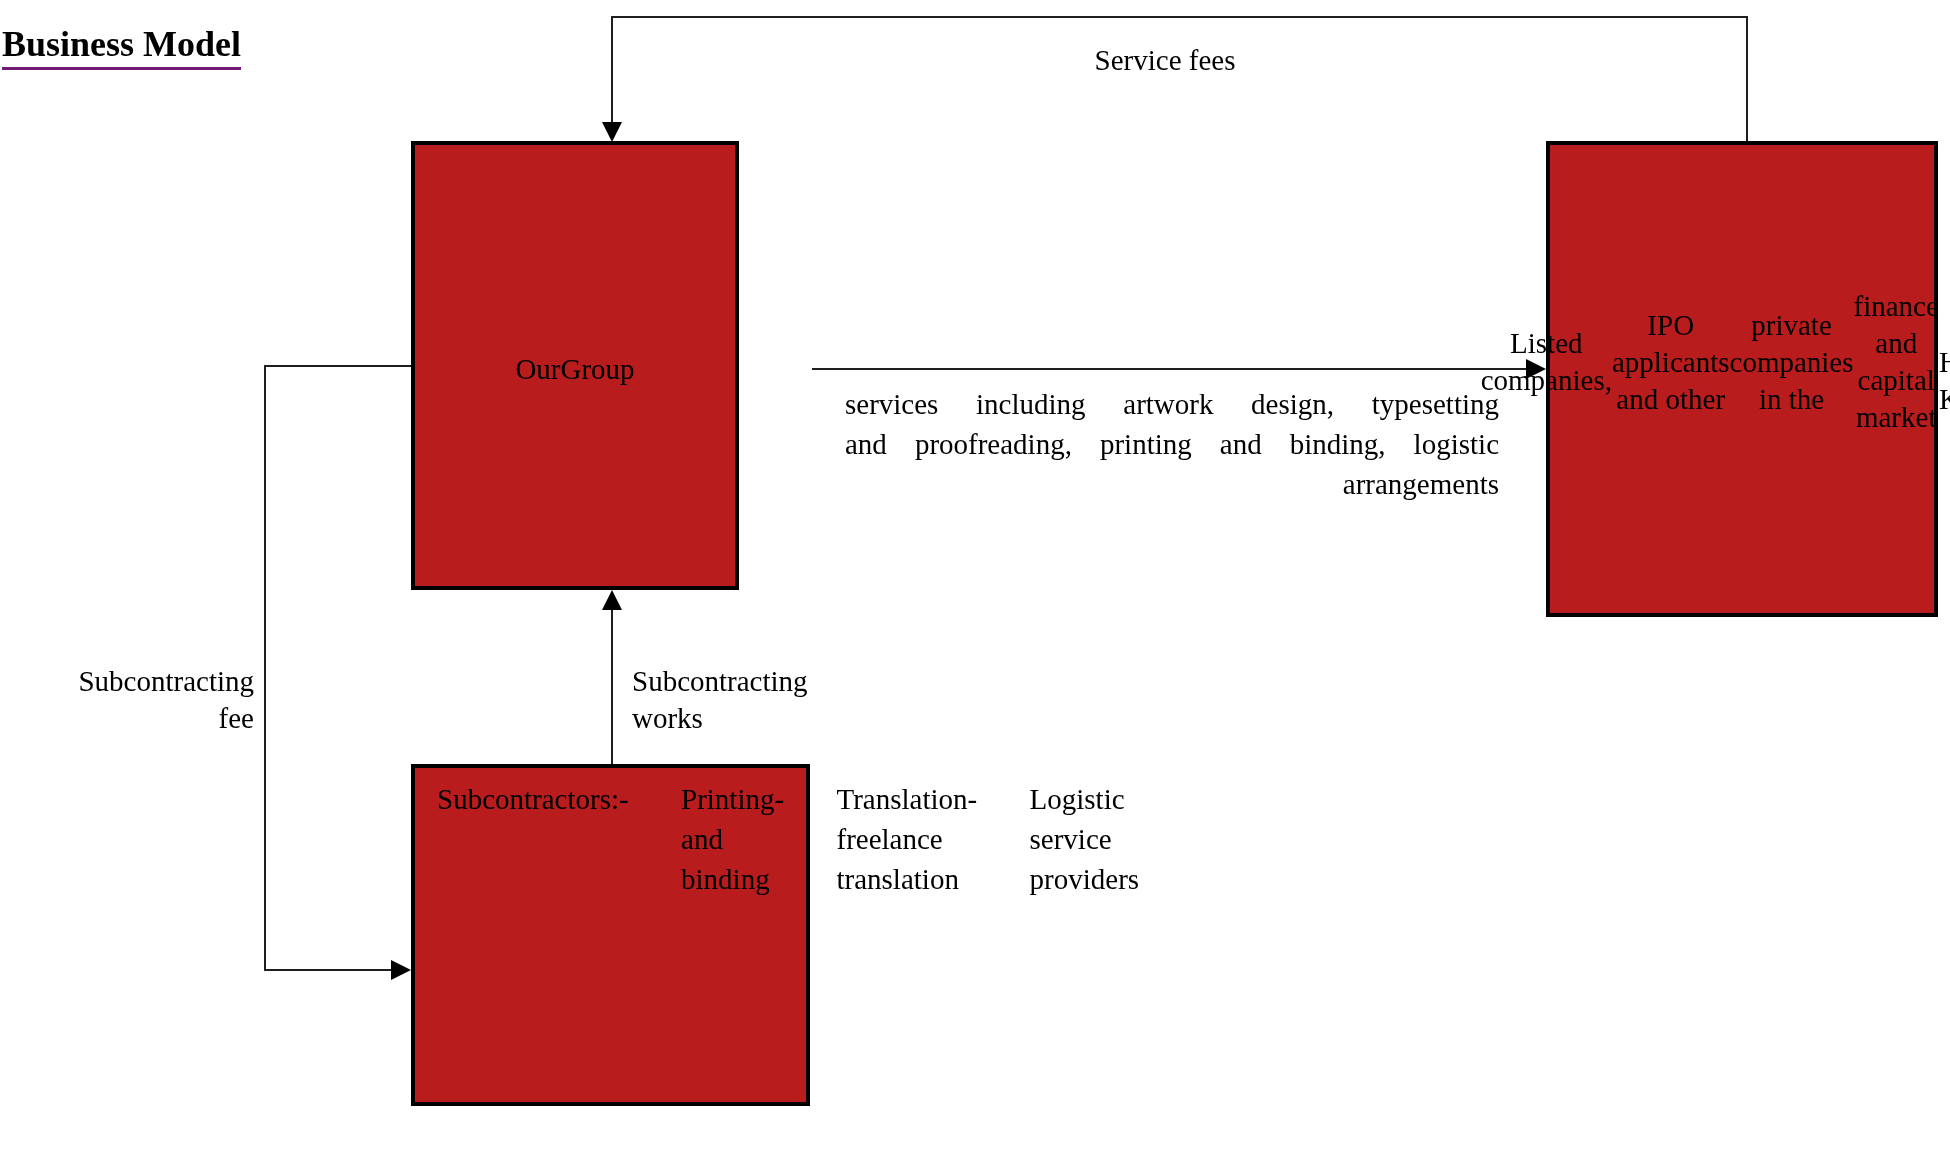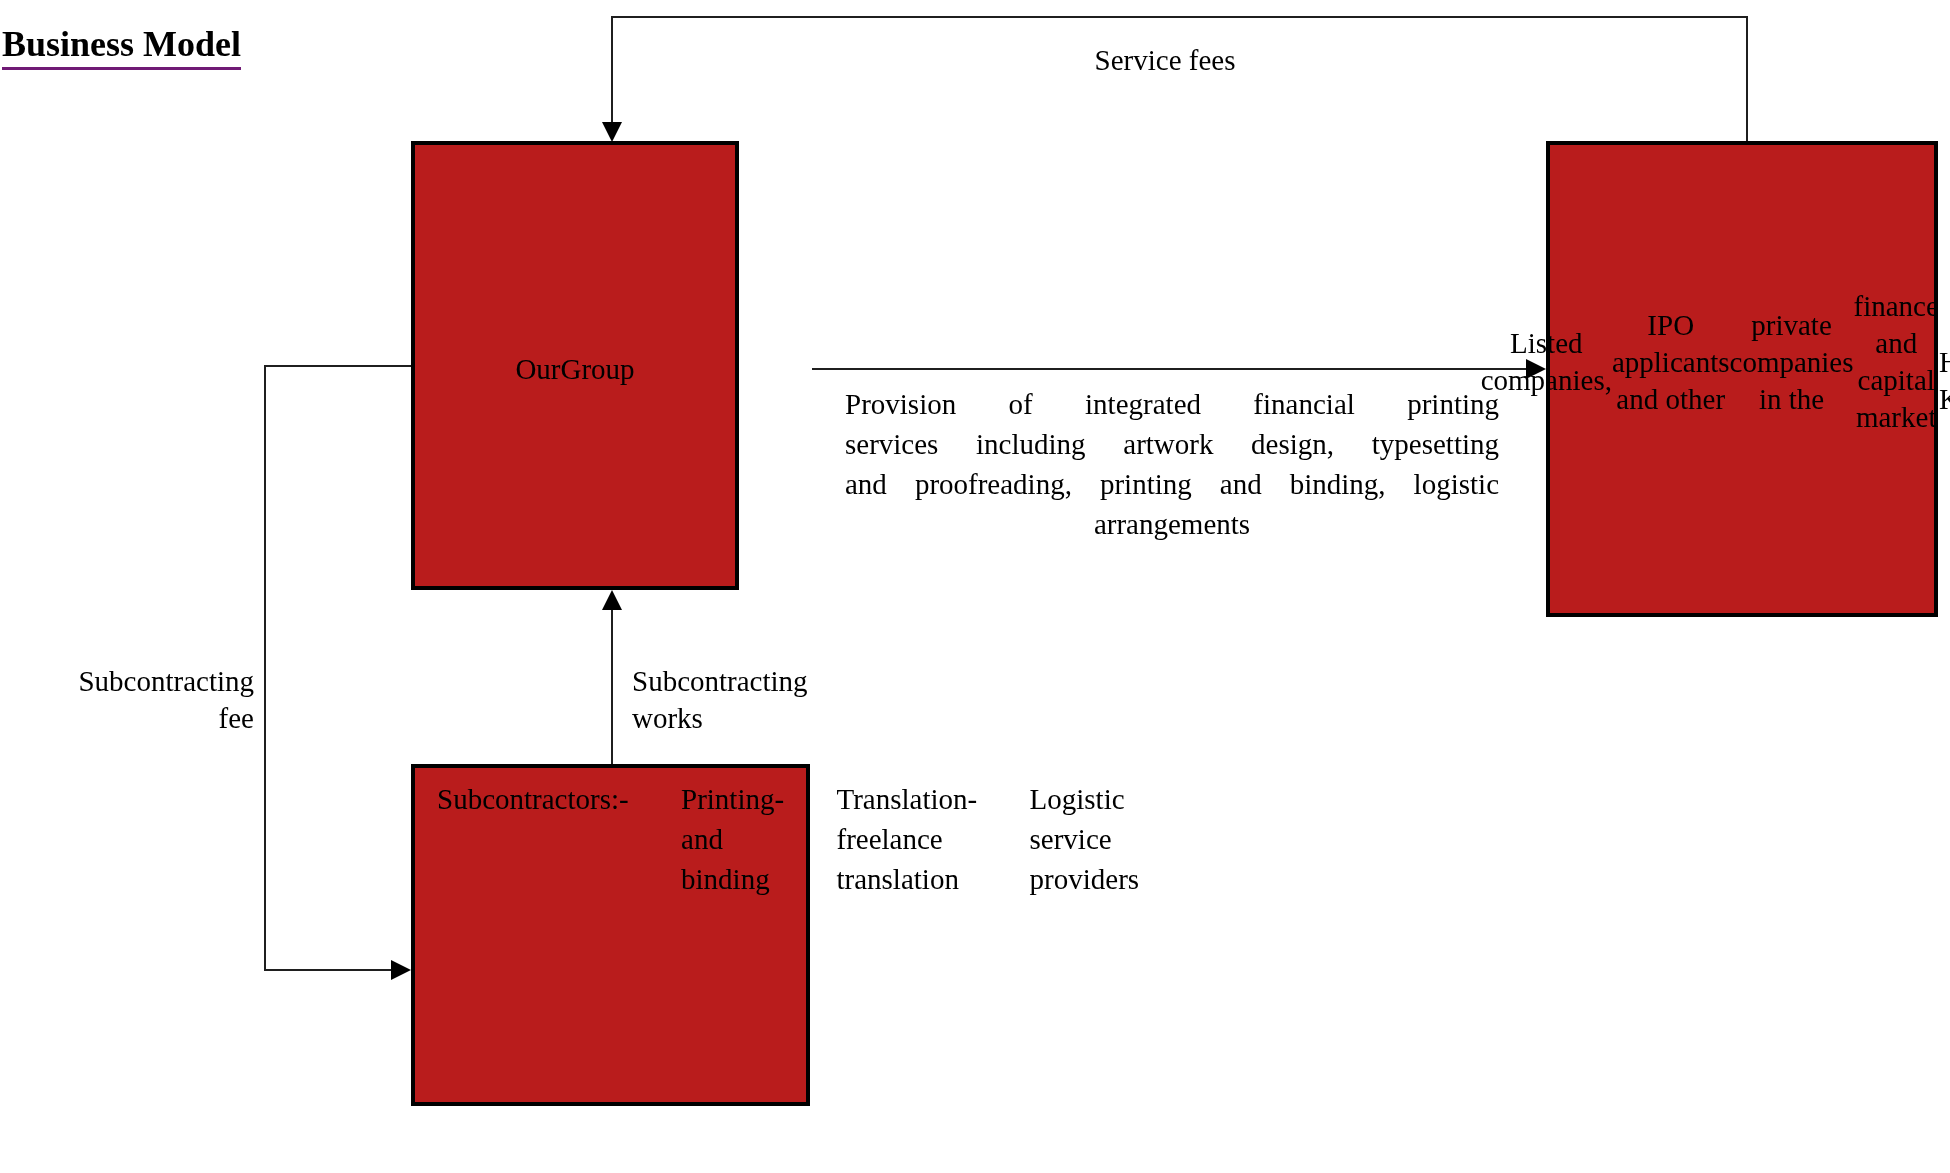--- a/index.html
+++ b/index.html
@@ -75,39 +75,38 @@
   
   .edge-label { font-size: 29px; line-height: 37px; }
   #service-fees-label { left: 1040px; top: 42px; width: 250px; text-align: center; }
   #subcontracting-fee-label { left: 28px; top: 663px; width: 226px; text-align: right; }
   #subcontracting-works-label { left: 632px; top: 663px; width: 260px; text-align: left; }
 
   
   #provision-label { left: 845px; top: 384px; width: 654px; font-size: 29px; line-height: 40px; }
   .jline { height: 40px; overflow: hidden; text-align: justify; }
   .jline::after { content: ""; display: inline-block; width: 100%; height: 0; }
-  .jline-last { height: 40px; text-align: center; }
+  .jline-last { height: 40px; text-align: right; }
 </style>
 </head>
 <body>
 
 <div id="canvas">
 
   <div class="abs page-title">Business Model</div>
 
   <div class="abs hline" style="left:611px; top:16px; width:1137px;"></div>
   <div class="abs vline" style="left:1746px; top:16px; height:126px;"></div>
   <div class="abs vline" style="left:611px; top:16px; height:110px;"></div>
   <div class="abs arrow-down" style="left:602px; top:122px;"></div>
   <div class="abs edge-label" id="service-fees-label">Service fees</div>
 
   <div class="abs hline" style="left:812px; top:368px; width:716px;"></div>
   <div class="abs arrow-right" style="left:1526px; top:359px;"></div>
   <div class="abs" id="provision-label">
-    <div class="jline">Provision of integrated financial printing</div>
     <div class="jline">services including artwork design, typesetting</div>
     <div class="jline">and proofreading, printing and binding, logistic</div>
     <div class="jline-last">arrangements</div>
   </div>
 
   <div class="abs hline" style="left:264px; top:365px; width:147px;"></div>
   <div class="abs vline" style="left:264px; top:365px; height:606px;"></div>
   <div class="abs hline" style="left:264px; top:969px; width:128px;"></div>
   <div class="abs arrow-right" style="left:391px; top:960px;"></div>
   <div class="abs edge-label" id="subcontracting-fee-label">

